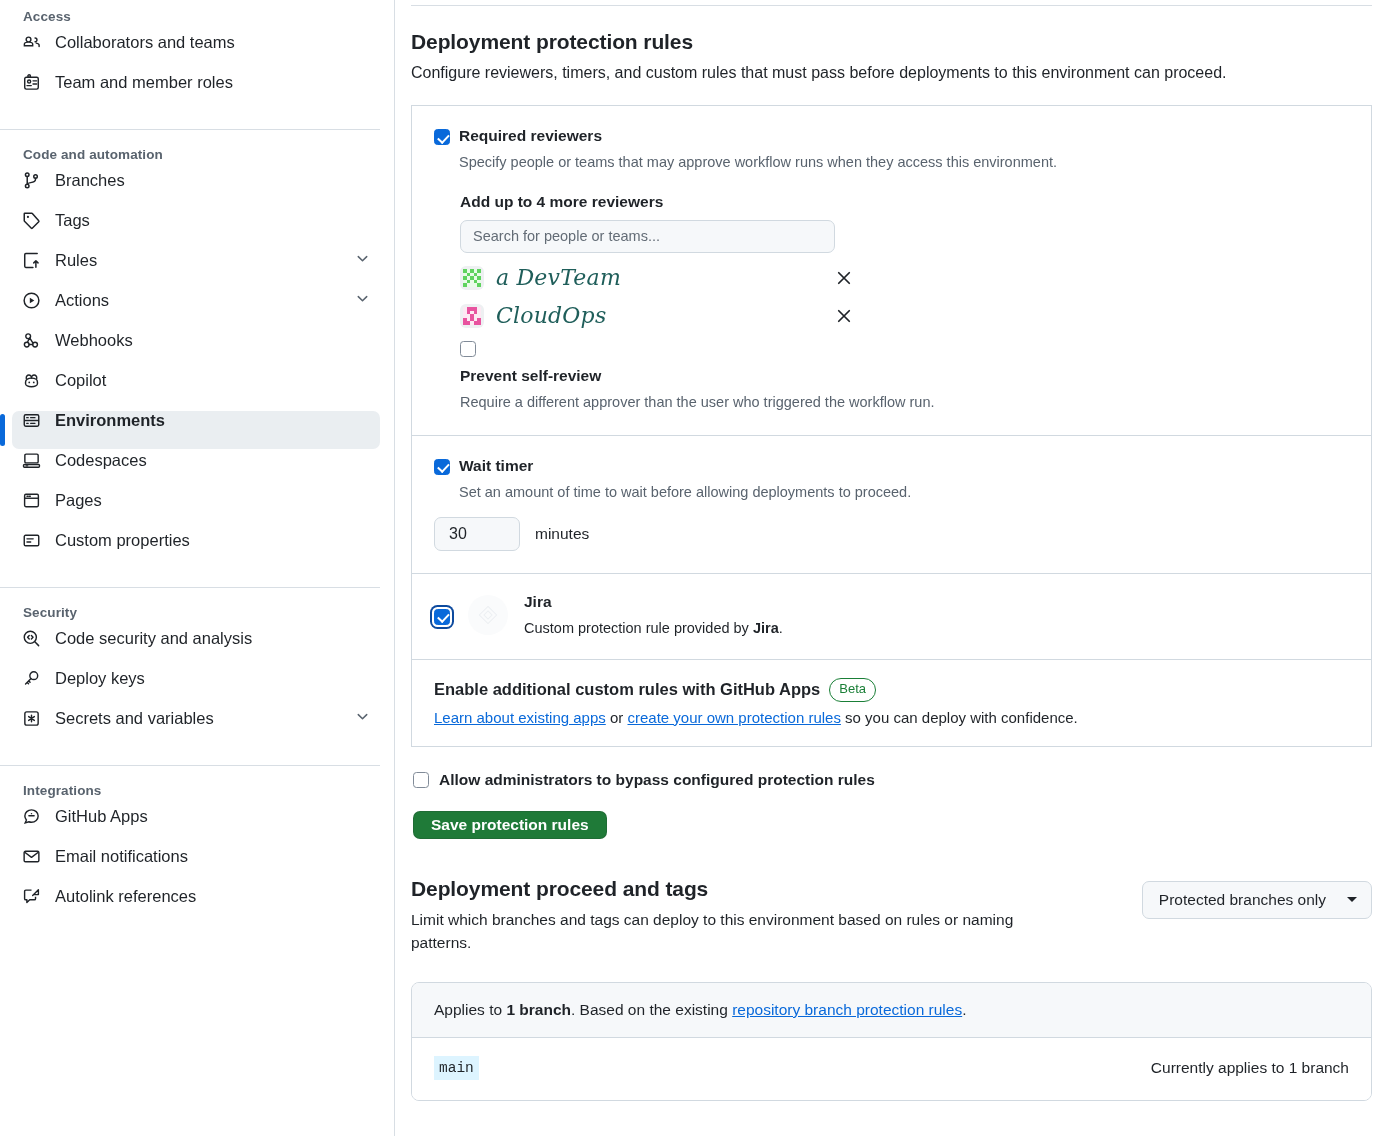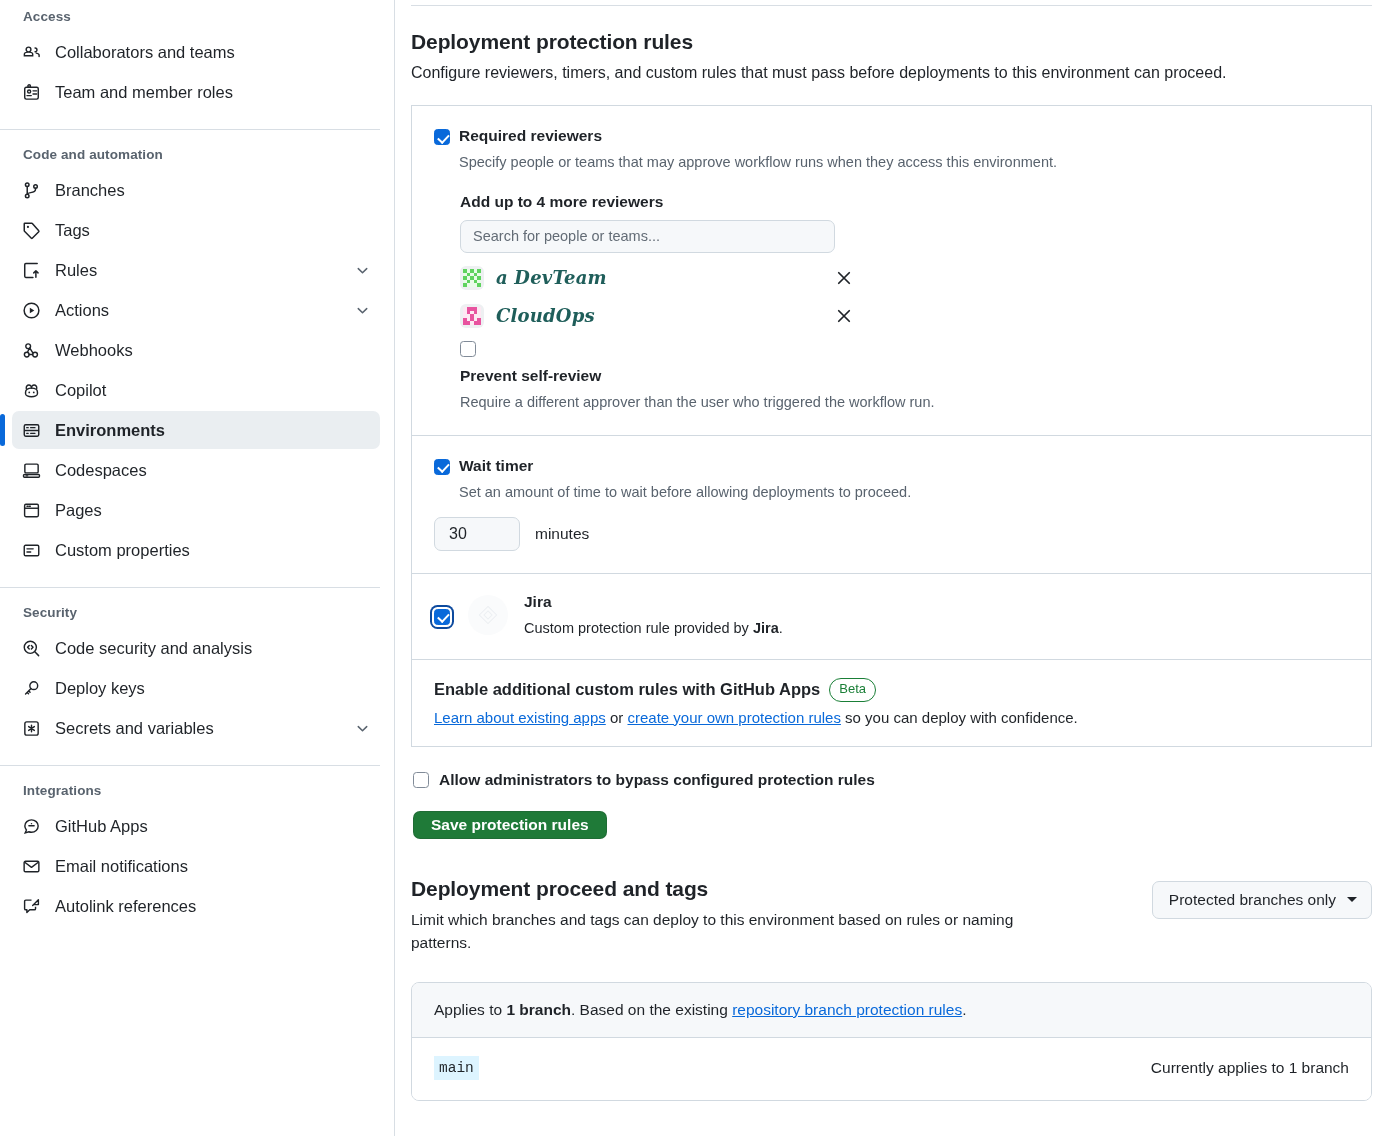--- a/index.html
+++ b/index.html
@@ -20,21 +20,21 @@
     position: relative;
     flex: 0 0 395px;
     background: #fff;
   }
   .nav-group { padding: 0 0 0 0; }
   .group-title {
     font-size: 13.5px; font-weight: 700; color: #59636e;
     padding: 0 0 0 23px; margin: 0 0 9px 0; letter-spacing: .1px;
   }
   .nav-item {
-    display: flex; align-items: center; gap: 14px;
+    display: flex; gap: 14px;
     height: 38px; margin: 2px 0 2px 12px;
     padding: 0 10px 0 10px;
     border-radius: 7px;
     font-size: 16.5px; color: #1f2328;
     cursor: pointer; position: relative;
   }
   .nav-item.selected { background: #eaeef1; font-weight: 700; }
   .nav-item.selected::before {
     content: ""; position: absolute; left: -12px; top: 3px;
     width: 5px; height: 32px; border-radius: 6px; background: #0969da;
@@ -98,22 +98,22 @@
 
   .reviewer-row {
     display: flex; align-items: center; width: 394px;
     height: 36px; margin-top: 2px;
   }
   .avatar { width: 24px; height: 24px; flex: 0 0 24px; border-radius: 6px; background: #eef0f2;
             display: flex; align-items: center; justify-content: center; }
   .avatar svg { display: block; }
   .rev-name {
     flex: 1 1 auto; margin-left: 12px;
-    font-size: 18px; color: #1f5e5a;
-    font-family: "DejaVu Serif", serif; font-style: italic; font-weight: 700;
+    font-size: 22px; color: #1f5e5a;
+    font-family: "DejaVu Serif", serif; font-style: italic; font-weight: 400;
     letter-spacing: .2px;
   }
   .x-btn { width: 20px; height: 20px; flex: 0 0 20px; color: #1f2328; cursor: pointer; }
   .x-btn svg { display: block; width: 20px; height: 20px; }
 
   .self-review { margin-top: 4px; flex-direction: column; }
   .self-review .cb-title { font-weight: 700; }
 
   .timer-row { display: flex; align-items: center; gap: 15px; margin: 14px 0 0 0; }
   .num-input {
@@ -155,21 +155,21 @@
     font-size: 15.5px; font-weight: 700; cursor: pointer;
   }
 
   .branches-head { display: flex; align-items: flex-start; margin: 38px 0 0 0; }
   .branches-head .bh-text { flex: 1 1 auto; padding-right: 30px; }
   h2.br-title { font-size: 21px; font-weight: 700; letter-spacing: -.1px; }
   .br-sub { font-size: 15.5px; color: #1f2328; margin-top: 7px; line-height: 1.5; max-width: 655px; }
   .dd-btn {
     flex: 0 0 auto; height: 38px; background: #f6f8fa;
     border: 1px solid #d1d9e0; border-radius: 7px;
-    display: flex; align-items: center; gap: 11px;
+    display: flex; align-items: center; gap: 21px;
     padding: 0 14px 0 16px; font-size: 15.5px; color: #1f2328;
     cursor: pointer; margin-top: 4px;
   }
   .caret { width: 0; height: 0; border-left: 5px solid transparent;
            border-right: 5px solid transparent; border-top: 5.5px solid #1f2328; }
 
   .branch-panel {
     margin: 28px 0 0 0; border: 1px solid #d1d9e0; border-radius: 8px; overflow: hidden;
   }
   .bp-note {

